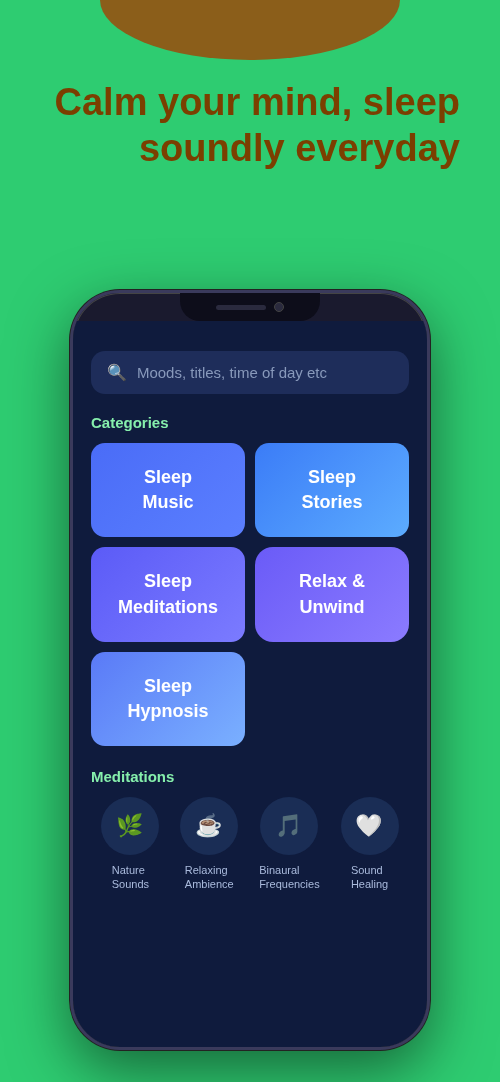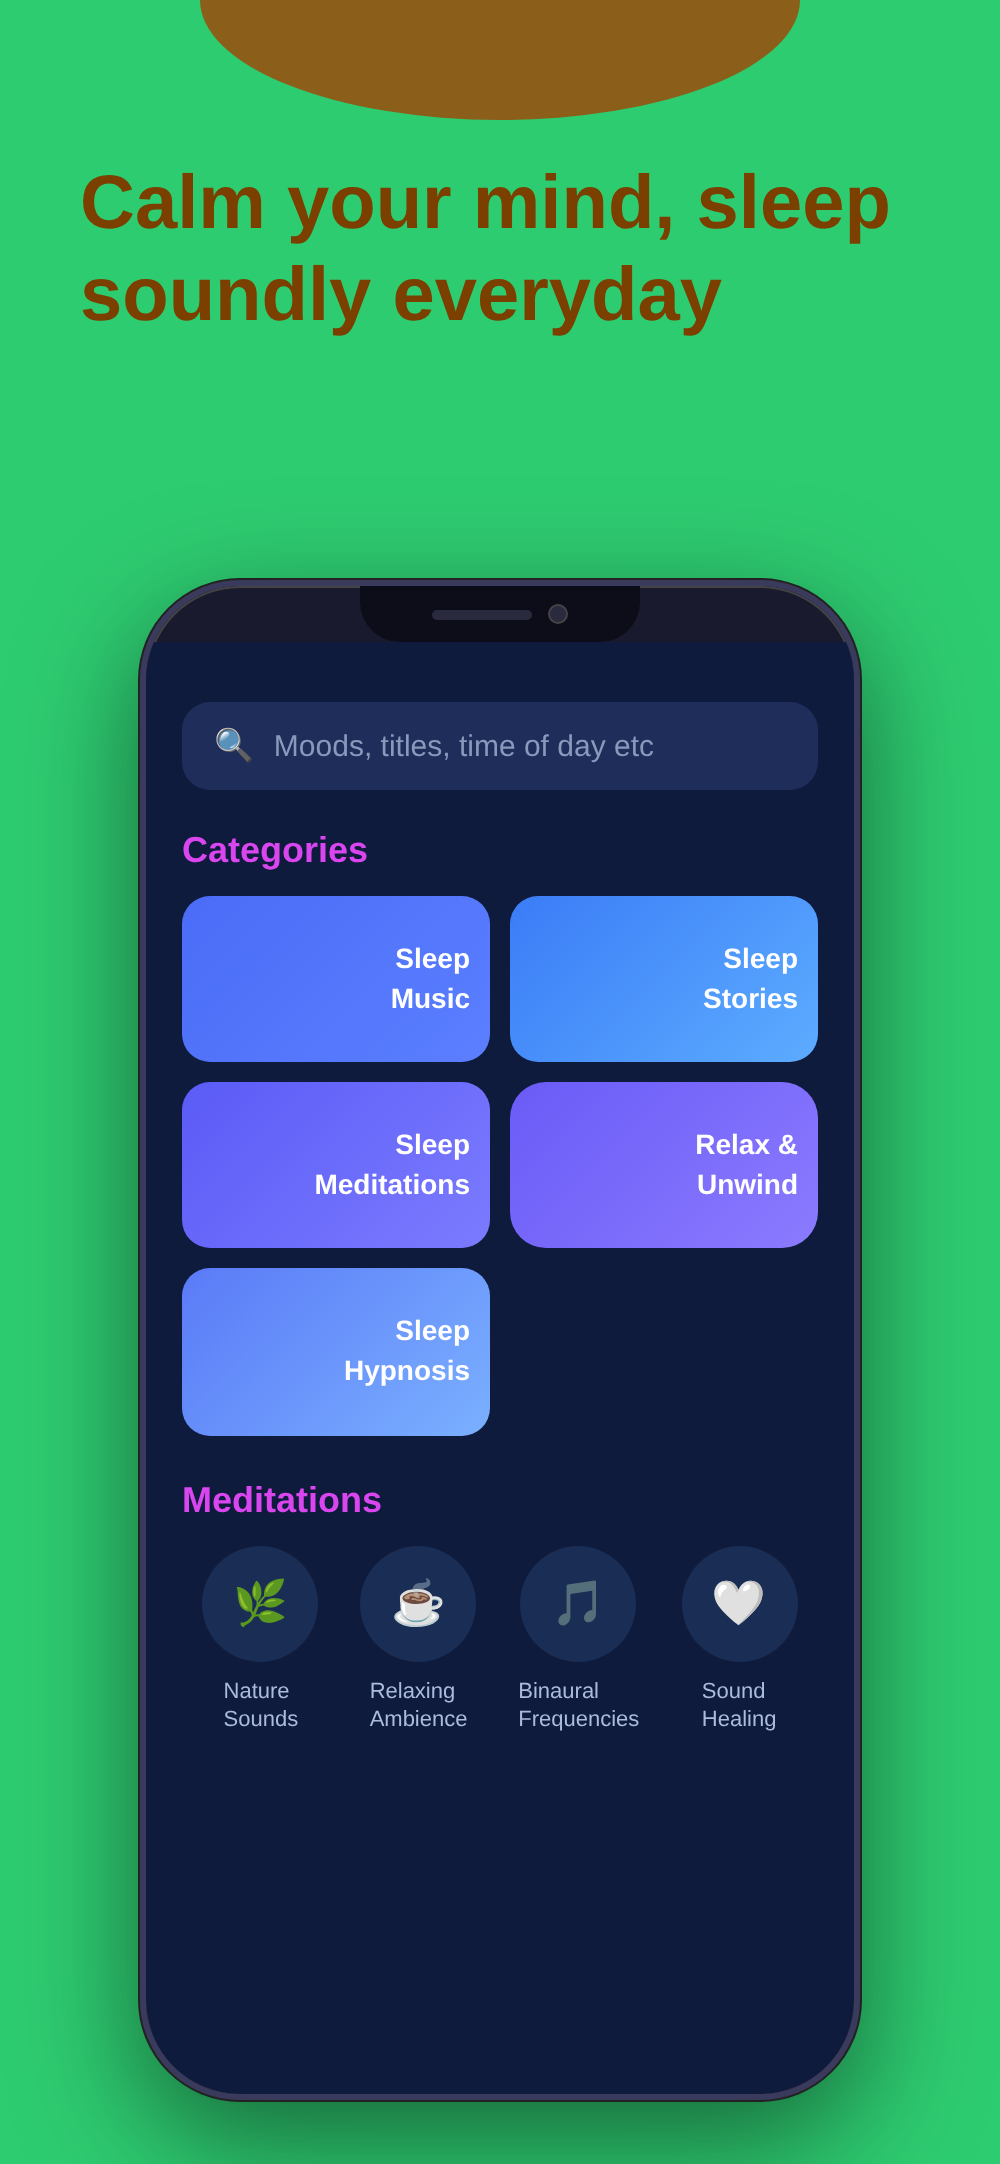--- a/index.html
+++ b/index.html
@@ -23,21 +23,21 @@
       height: 120px;
       background: #8B5E1A;
       border-radius: 50%;
     }
 
     
     .hero-text {
       position: absolute;
       top: 80px;
       left: 0; right: 0;
-      text-align: left;
+      text-align: right;
       padding: 0 40px;
     }
 
     .hero-title {
       font-size: 38px;
       font-weight: 800;
       color: #7B3F00;
       line-height: 1.2;
     }
 
@@ -125,39 +125,39 @@
       font-size: 16px;
     }
 
     .search-placeholder {
       color: #8899bb;
       font-size: 15px;
     }
 
     
     .section-label {
-      color: #d946ef;
-      font-size: 18px;
+      color: #86efac;
+      font-size: 15px;
       font-weight: 600;
       margin-bottom: 12px;
     }
 
     .categories-grid {
       display: grid;
       grid-template-columns: 1fr 1fr;
       gap: 10px;
       margin-bottom: 22px;
     }
 
     .category-card {
       border-radius: 14px;
       padding: 22px 10px;
-      text-align: right;
+      text-align: center;
       color: white;
-      font-size: 14px;
+      font-size: 18px;
       font-weight: 600;
       line-height: 1.4;
       cursor: pointer;
     }
 
     .card-sleep-music {
       background: linear-gradient(135deg, #4a6cf7, #5b7fff);
     }
 
     .card-sleep-stories {

